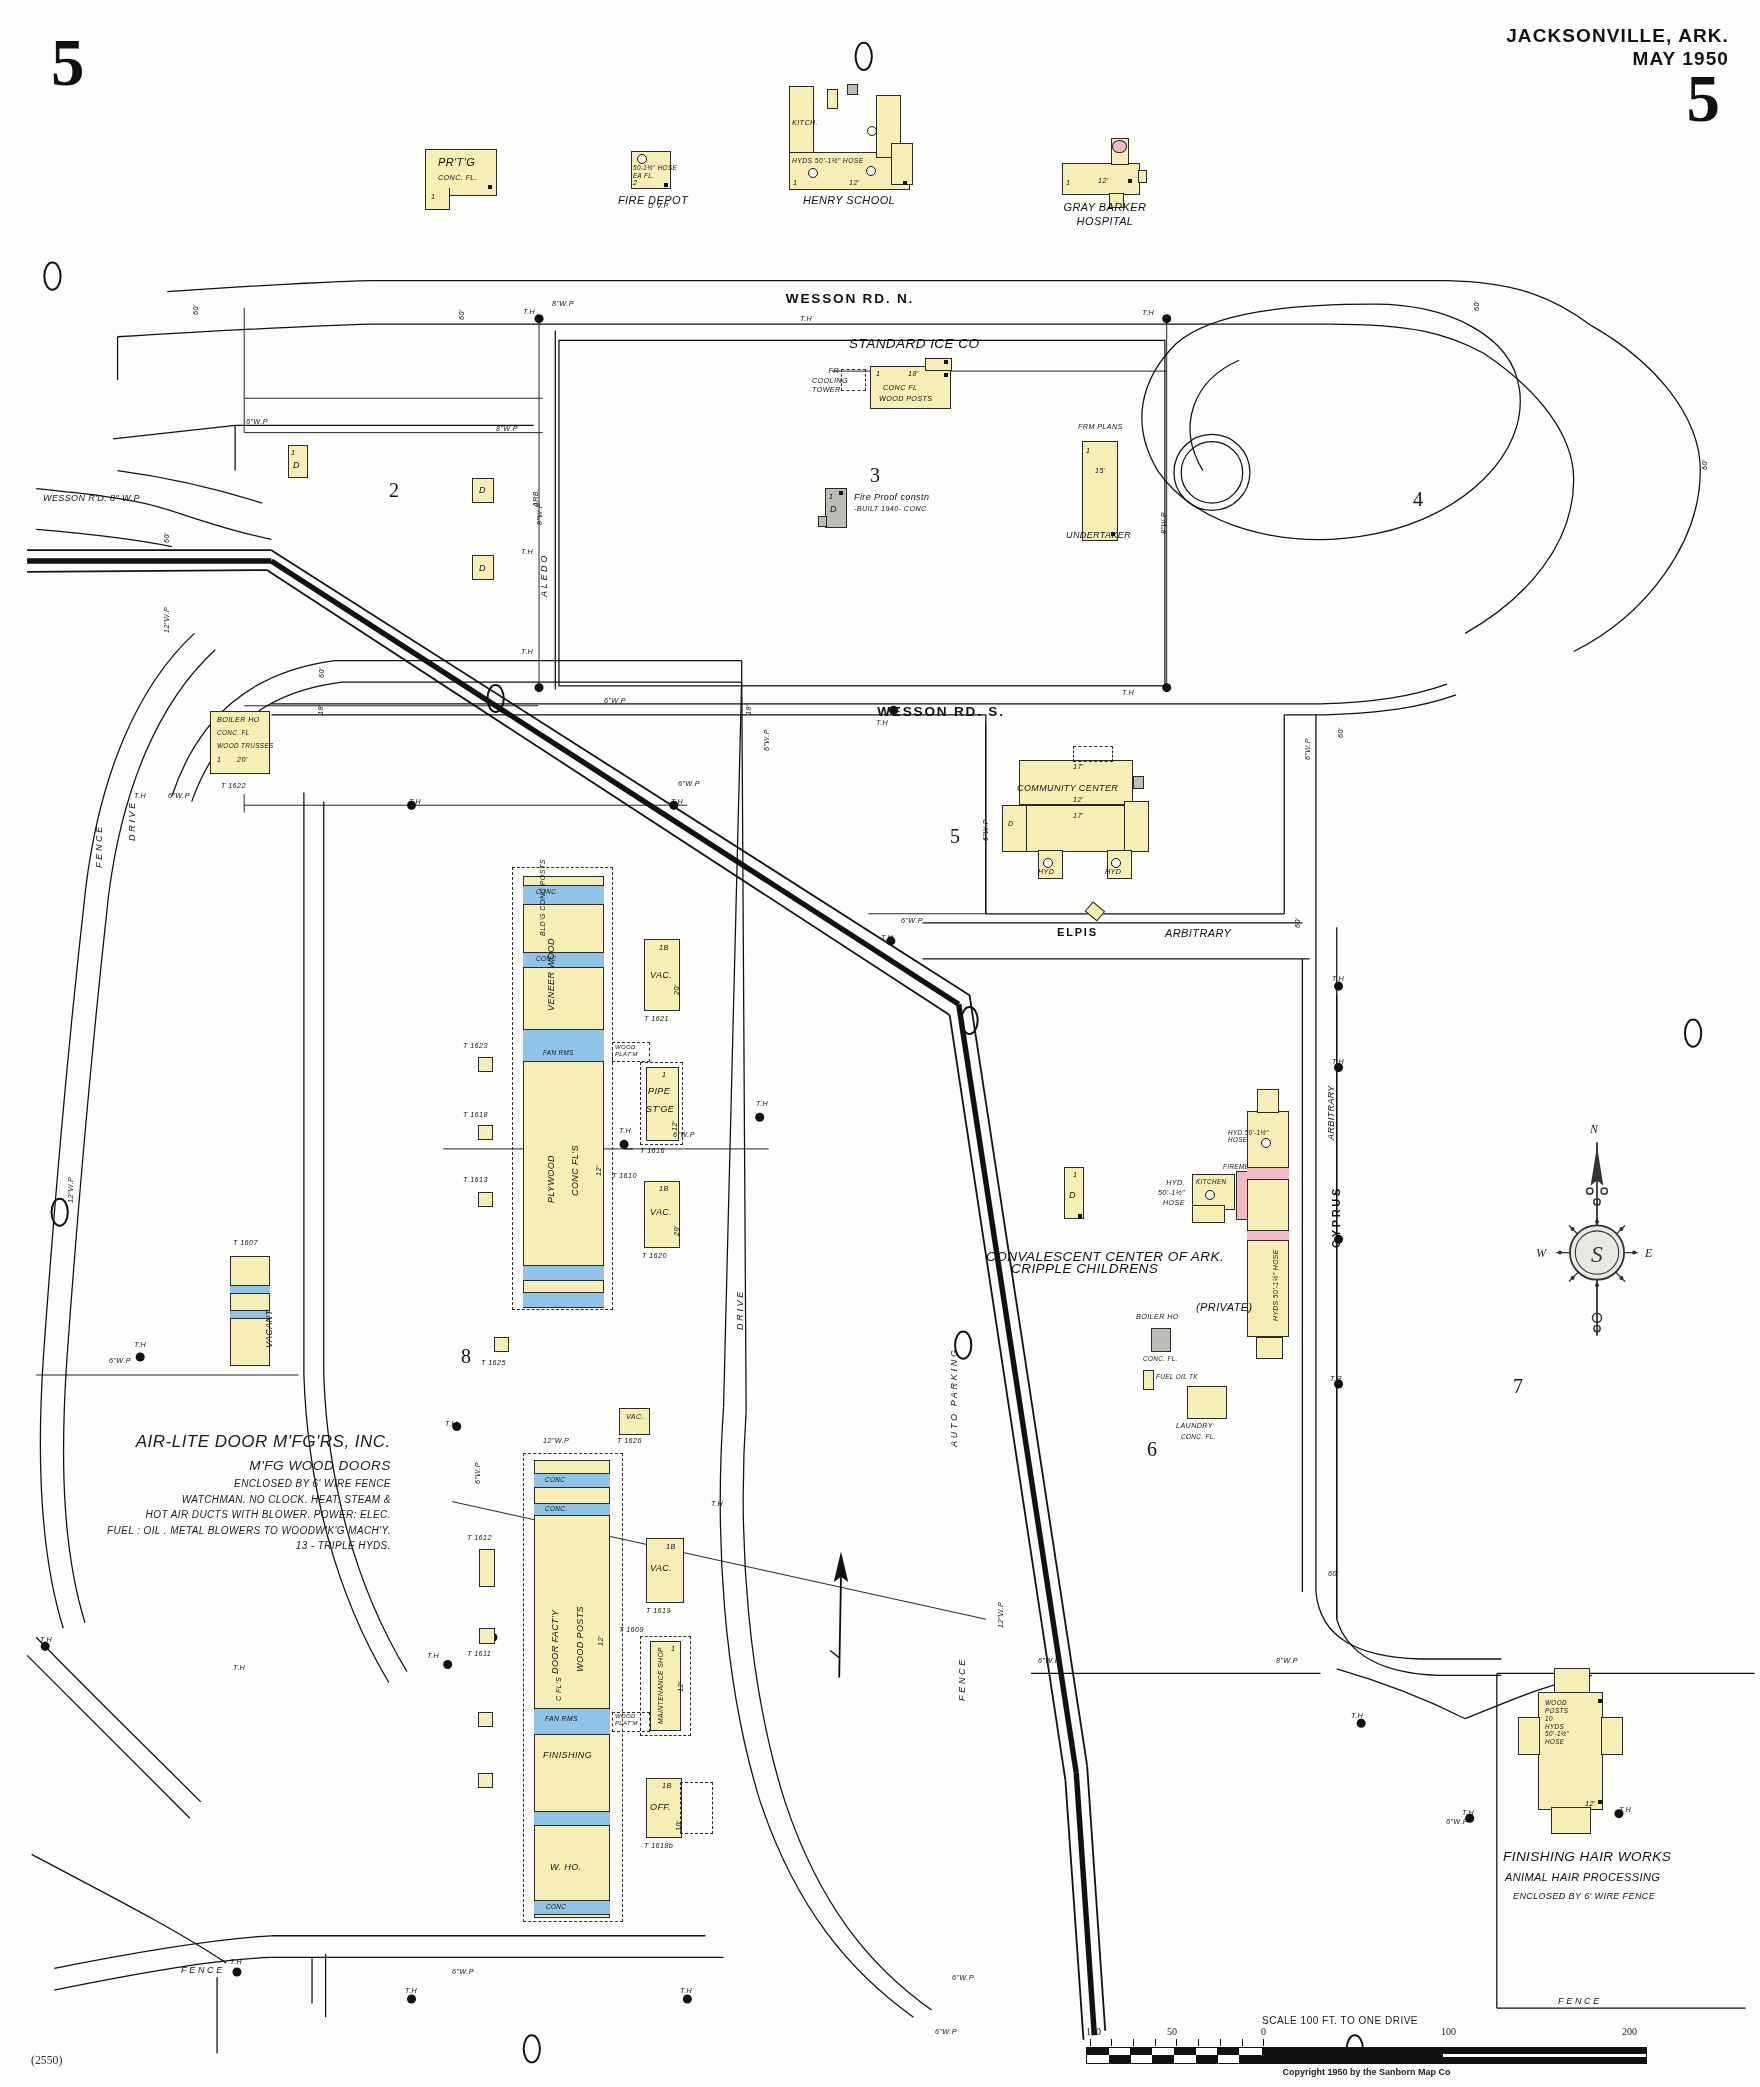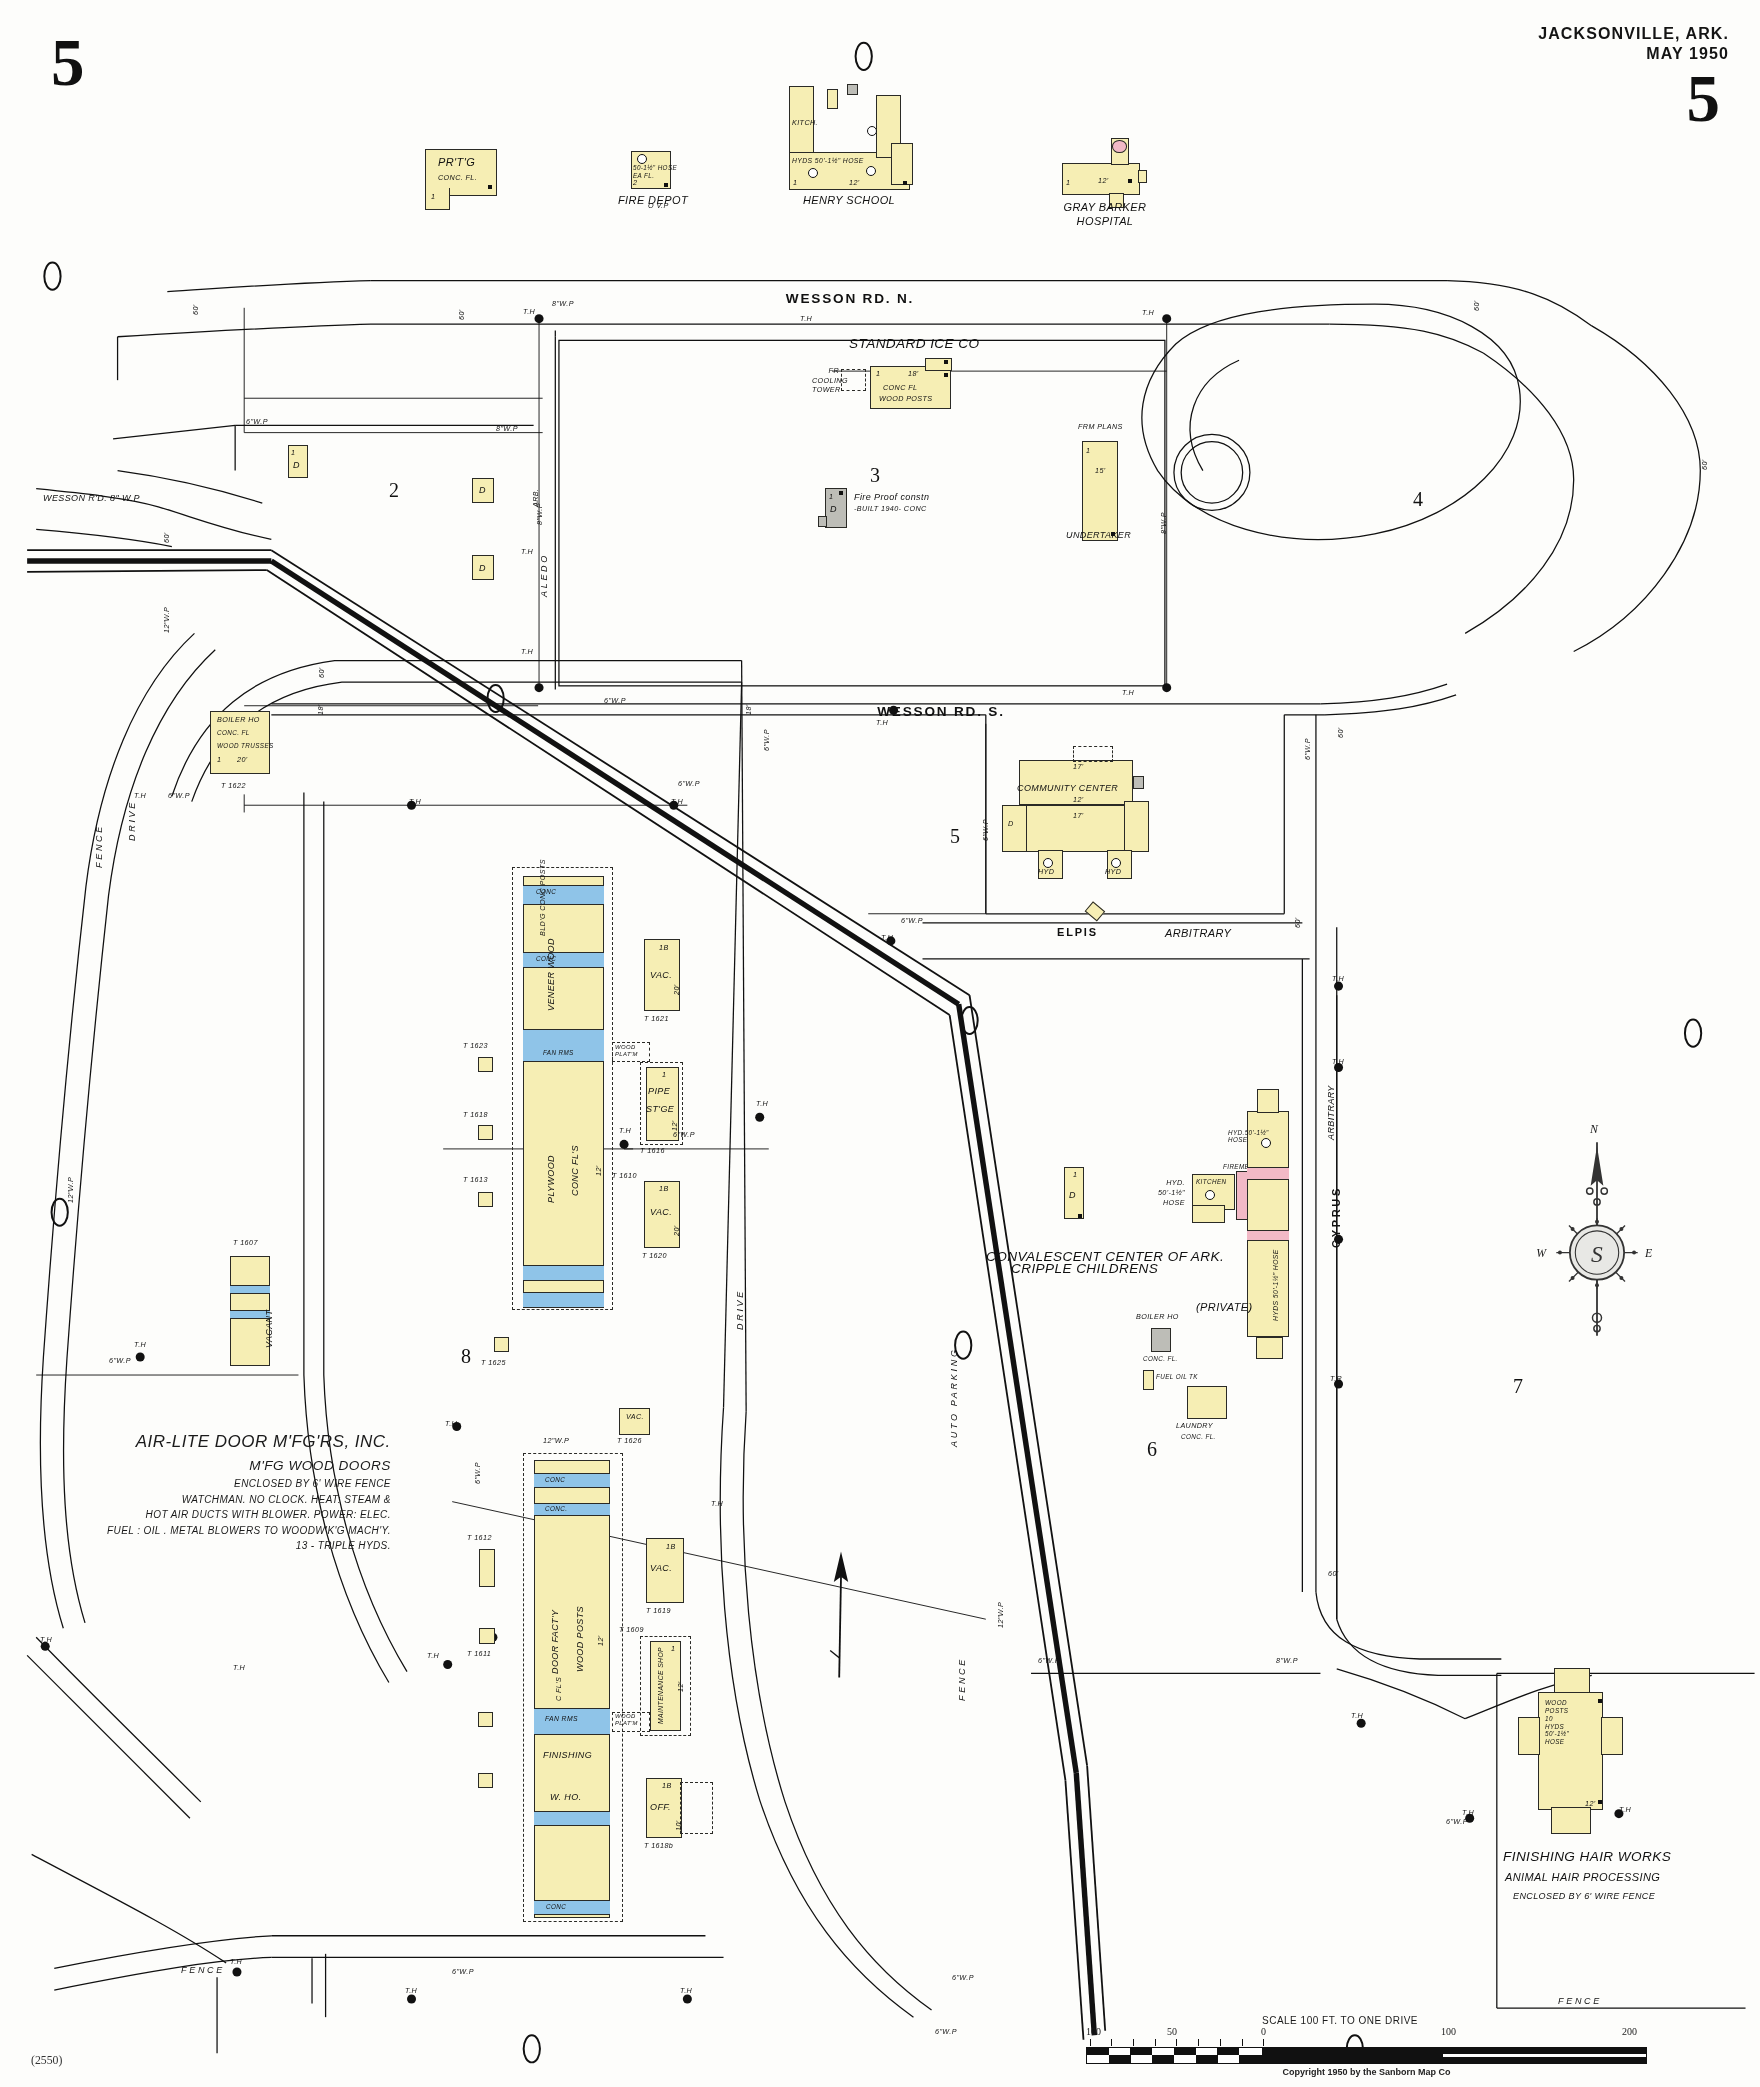--- a/index.html
+++ b/index.html
@@ -13,21 +13,21 @@
     overflow:hidden;
   }
 
   
   .abs{position:absolute;}
 
   
   .sheet-title{
     position:absolute;top:23.5px;right:31px;
     text-align:right;line-height:1.25;
-    font-size:16px;letter-spacing:1.1px;font-weight:600;color:#141414;
+    font-size:19px;letter-spacing:1.1px;font-weight:600;color:#141414;
   }
   .pagenum{
     position:absolute;font-family:"Liberation Serif",serif;
     font-size:67px;font-weight:700;color:#111;line-height:1;
   }
   .pagenum.left{left:51px;top:29px;}
   .pagenum.right{right:40px;top:65px;}
 
   .sheet-code{
     position:absolute;left:31px;bottom:20px;
@@ -504,21 +504,21 @@
   <div class="band-blue" style="left:534px;top:1811px;width:76px;height:14.5px;"></div>
   <div class="band-blue" style="left:534px;top:1900px;width:76px;height:14.5px;"></div>
   <div class="lbl xs" style="left:545px;top:1476px;font-size:6.3px">CONC</div>
   <div class="lbl xs" style="left:545px;top:1505px;font-size:6.3px">CONC.</div>
   <div class="lbl s rot90" style="left:550px;top:1674px;">DOOR FACT'Y</div>
   <div class="lbl s rot90" style="left:575px;top:1672px;">WOOD POSTS</div>
   <div class="lbl xs rot90" style="left:597px;top:1646px;">12'</div>
   <div class="lbl xs rot90" style="left:555px;top:1701px;">C FL'S</div>
   <div class="lbl xs" style="left:545px;top:1715px;font-size:6.8px">FAN RMS</div>
   <div class="lbl s" style="left:543px;top:1750px;">FINISHING</div>
-  <div class="lbl s" style="left:550px;top:1792px;">W. HO.</div>
+  <div class="lbl s" style="left:550px;top:1862px;">W. HO.</div>
   <div class="lbl xs" style="left:546px;top:1903px;font-size:6.3px">CONC</div>
   <div class="lbl xs" style="left:619px;top:1626px;">T 1609</div>
   <div class="bldg dash" style="left:612px;top:1712px;width:38px;height:20px;"></div>
   <div class="lbl xs" style="left:615px;top:1713px;font-size:5.9px;line-height:1.2">WOOD<br>PLAT'M</div>
 
   <div class="bldg" style="left:646px;top:1538px;width:38px;height:65px;"></div>
   <div class="lbl xs" style="left:666px;top:1543px;">1B</div>
   <div class="lbl s" style="left:650px;top:1563px;">VAC.</div>
   <div class="lbl xs" style="left:646px;top:1607px;">T 1619</div>
 

